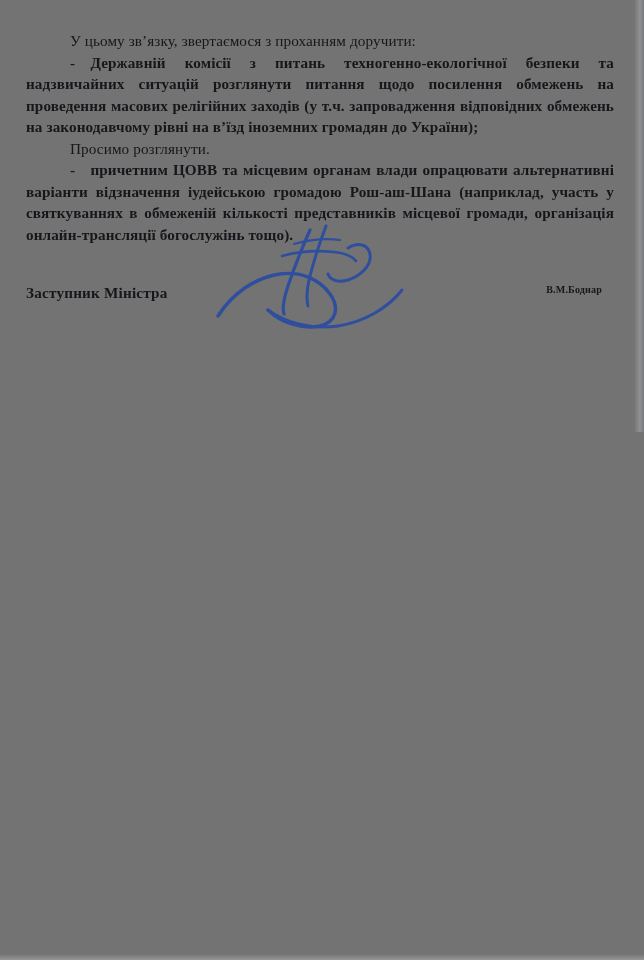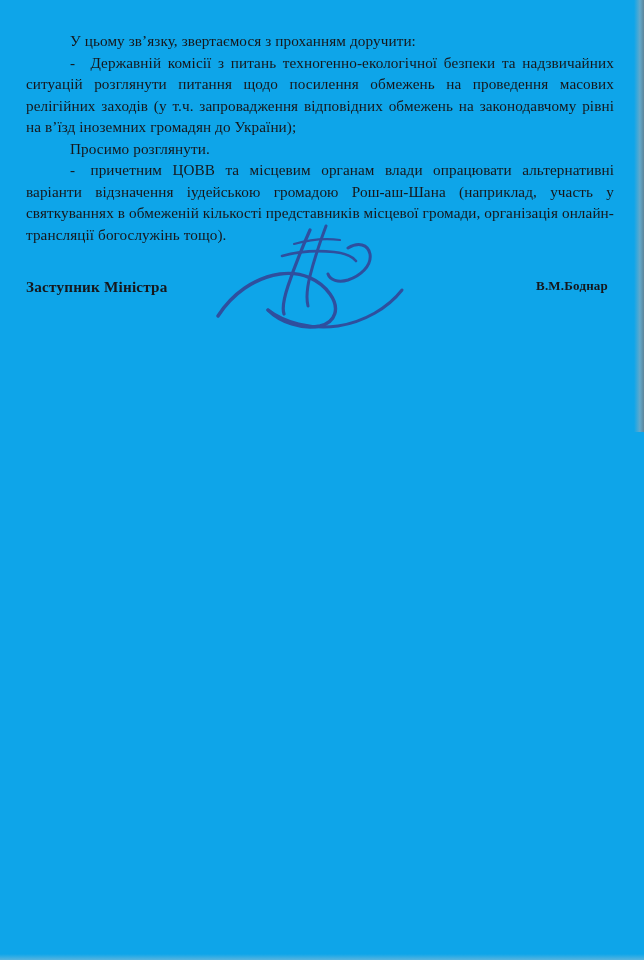--- a/index.html
+++ b/index.html
@@ -12,21 +12,21 @@
     height: 960px;
     position: relative;
     overflow: hidden;
     font-family: "Liberation Serif", serif;
     color: #16171b;
   }
 
   .page {
     position: absolute;
     inset: 0;
-    background: #0ea5e9;
+    background: #737373;
   }
 
   
   .scan-edge-right {
     position: absolute;
     top: 0;
     right: 0;
     width: 10px;
     height: 432px;
     background: linear-gradient(to right, rgba(255,255,255,0) 0%, rgba(170,172,176,0.55) 60%, rgba(120,122,128,0.75) 100%);
@@ -55,41 +55,42 @@
     text-justify: inter-word;
     letter-spacing: 0.1px;
   }
 
   p.indent-first {
     text-indent: 44px;
   }
 
   .dash-item {
     text-indent: 44px;
+    font-weight: bold;
   }
   .gap-m { height: 19px; }
 
   .signature-row {
     position: relative;
-    margin-top: 14px;
+    margin-top: 20px;
     height: 30px;
   }
   .sign-left {
     position: absolute;
     left: 0;
     top: 0;
     font-size: 15.2px;
     font-weight: bold;
     letter-spacing: 0.2px;
   }
   .sign-right {
     position: absolute;
-    right: 6px;
+    right: 12px;
     top: 0;
-    font-size: 13px;
+    font-size: 10px;
     font-weight: bold;
     letter-spacing: 0.2px;
   }
 
   
   .signature-mark {
     position: absolute;
     left: 198px;
     top: 222px;
     width: 220px;

